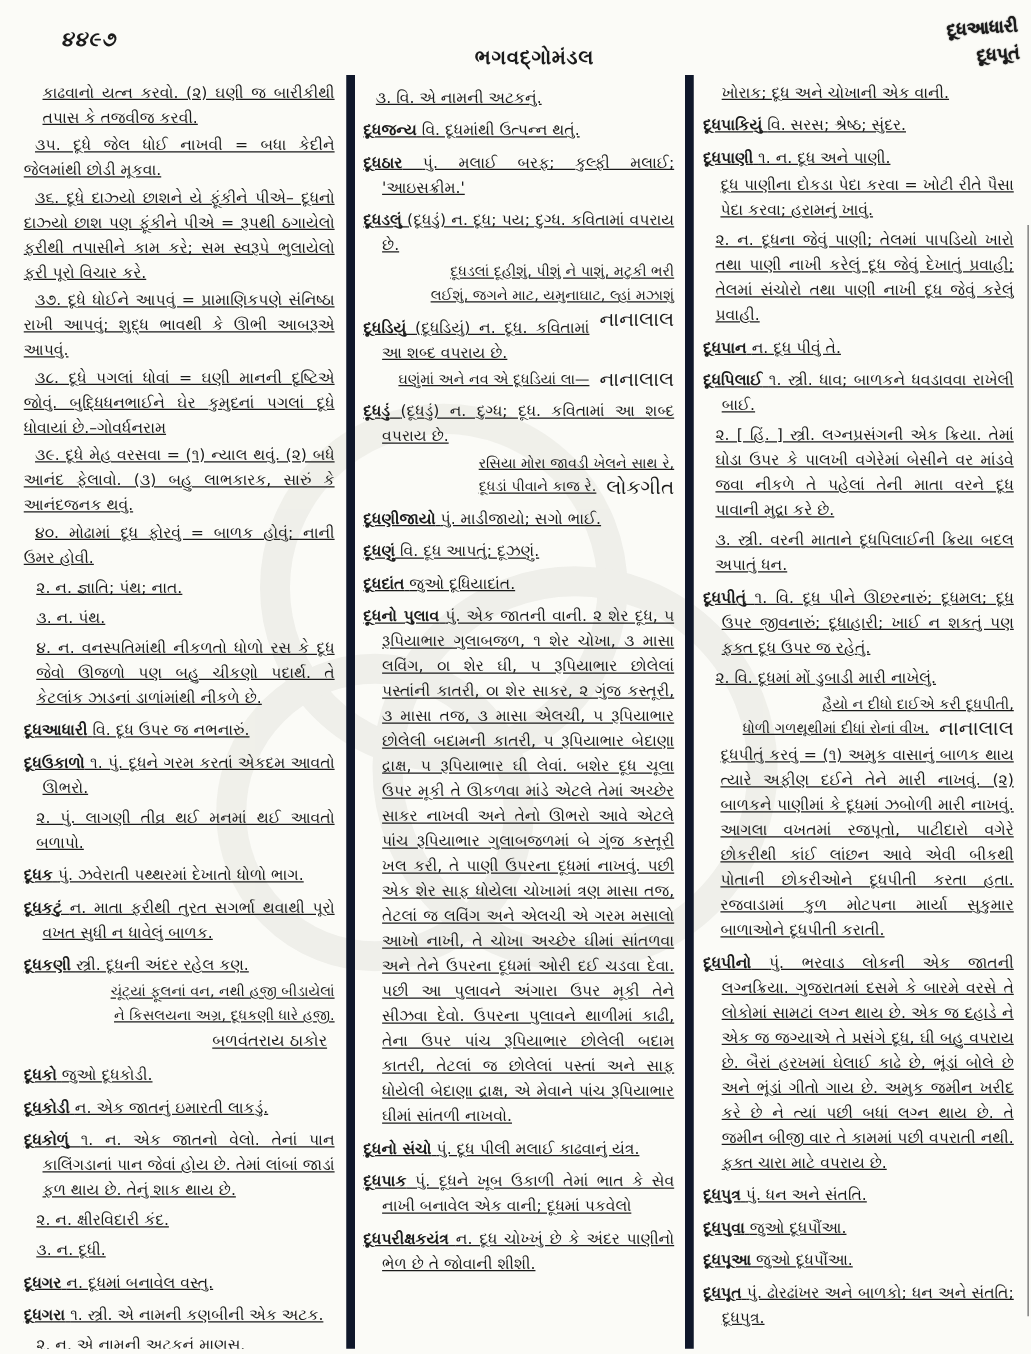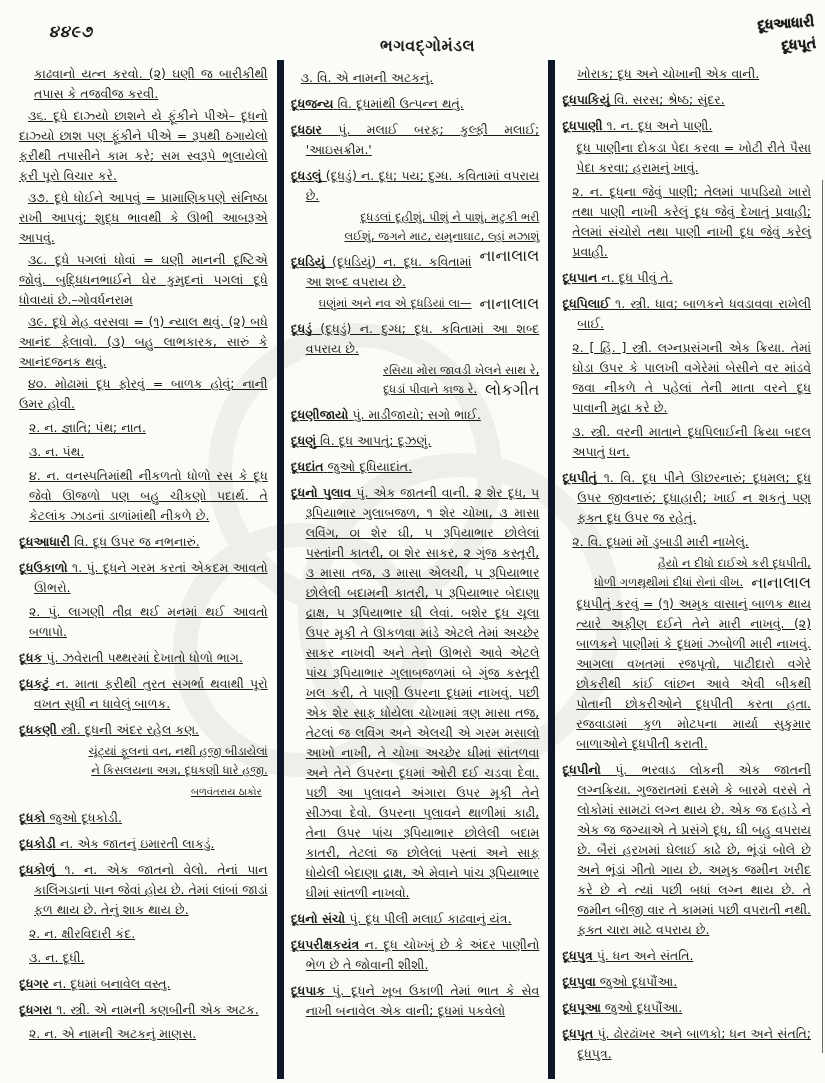--- a/index.html
+++ b/index.html
@@ -60,21 +60,21 @@
   .headword { font-weight:bold; }
   .sense { padding-left:10px; margin-top:4px; }
   .idiom { text-indent:9px; margin-top:2px; }
   .continuation { padding-left:15px; }
   .subidiom { padding-left:14px; margin-top:2px; }
   .verse {
     padding-left:28px; margin:2px 0;
     white-space:pre-line; font-size:11.5px; line-height:19px;
     text-align:right;
   }
-  .attribution { text-align:right; padding-right:6px; font-size:10px; }
+  .attribution { text-align:right; padding-right:6px; font-size:13px; }
   .attr { float:right; font-size:16px; padding-left:8px; }
 </style>
 </head>
 <body>
 
 <div class="page">
 
   <div class="watermark">
     <svg width="825" height="1083" viewBox="0 0 825 1083">
       <g fill="none" stroke="#ededе8" stroke-width="24" opacity="0.85">
@@ -88,20 +88,21 @@
   <span class="pageno">૪૪૯૭</span>
   <div class="title">ભગવદ્ગોમંડલ</div>
   <div class="guide">
     <div>દૂધઆધારી</div>
     <div>દૂધપૂતં</div>
   </div>
 
   <div class="columns">
     <div class="col">
         <div class="para continuation"><span>કાઢવાનો યત્ન કરવો. (૨) ઘણી જ બારીકીથી તપાસ કે તજવીજ કરવી.</span></div>
+        <div class="para idiom"><span>૩૫. દૂધે જેલ ધોઈ નાખવી = બધા કેદીને જેલમાંથી છોડી મૂકવા.</span></div>
         <div class="para idiom"><span>૩૬. દૂધે દાઝ્યો છાશને યે ફૂંકીને પીએ– દૂધનો દાઝ્યો છાશ પણ ફૂંકીને પીએ = રૂપથી ઠગાયેલો ફરીથી તપાસીને કામ કરે; સમ સ્વરૂપે ભુલાયેલો ફરી પૂરો વિચાર કરે.</span></div>
         <div class="para idiom"><span>૩૭. દૂધે ધોઈને આપવું = પ્રામાણિકપણે સંનિષ્ઠા રાખી આપવું; શુદ્ધ ભાવથી કે ઊભી આબરૂએ આપવું.</span></div>
         <div class="para idiom"><span>૩૮. દૂધે પગલાં ધોવાં = ઘણી માનની દૃષ્ટિએ જોવું. બુદ્ધિધનભાઈને ઘેર કુમુદનાં પગલાં દૂધે ધોવાયાં છે.–ગોવર્ધનરામ</span></div>
         <div class="para idiom"><span>૩૯. દૂધે મેહ વરસવા = (૧) ન્યાલ થવું. (૨) બધે આનંદ ફેલાવો. (૩) બહુ લાભકારક, સારું કે આનંદજનક થવું.</span></div>
         <div class="para idiom"><span>૪૦. મોઢામાં દૂધ ફોરવું = બાળક હોવું; નાની ઉમર હોવી.</span></div>
         <div class="para sense"><span>૨. ન. જ્ઞાતિ; પંથ; નાત.</span></div>
         <div class="para sense"><span>૩. ન. પંથ.</span></div>
         <div class="para sense"><span>૪. ન. વનસ્પતિમાંથી નીકળતો ધોળો રસ કે દૂધ જેવો ઊજળો પણ બહુ ચીકણો પદાર્થ. તે કેટલાંક ઝાડનાં ડાળાંમાંથી નીકળે છે.</span></div>
         <div class="para entry"><b class="headword">દૂધઆધારી</b> <span>વિ. દૂધ ઉપર જ નભનારું.</span></div>
         <div class="para entry"><b class="headword">દૂધઉકાળો</b> <span>૧. પું. દૂધને ગરમ કરતાં એકદમ આવતો ઊભરો.</span></div>
@@ -131,22 +132,22 @@
         <div class="para entry"><b class="headword">દૂધડિયું</b> <span>(દૂધડિયું) ન. દૂધ. કવિતામાં આ શબ્દ વપરાય છે.</span></div>
         <div class="para verse"><span>ઘણુંમાં અને નવ એ દૂધડિયાં લા—</span><span class="attr">નાનાલાલ</span></div>
         <div class="para entry"><b class="headword">દૂધડું</b> <span>(દૂધડું) ન. દુગ્ધ; દૂધ. કવિતામાં આ શબ્દ વપરાય છે.</span></div>
         <div class="para verse"><span>રસિયા મોરા જાવડી ખેલને સાથ રે,
 દૂધડાં પીવાને કાજ રે.</span><span class="attr">લોકગીત</span></div>
         <div class="para entry"><b class="headword">દૂધણીજાયો</b> <span>પું. માડીજાયો; સગો ભાઈ.</span></div>
         <div class="para entry"><b class="headword">દૂધણું</b> <span>વિ. દૂધ આપતું; દૂઝણું.</span></div>
         <div class="para entry"><b class="headword">દૂધદાંત</b> <span>જુઓ દૂધિયાદાંત.</span></div>
         <div class="para entry"><b class="headword">દૂધનો પુલાવ</b> <span>પું. એક જાતની વાની. ૨ શેર દૂધ, ૫ રૂપિયાભાર ગુલાબજળ, ૧ શેર ચોખા, ૩ માસા લવિંગ, ૦ા શેર ઘી, ૫ રૂપિયાભાર છોલેલાં પસ્તાંની કાતરી, ૦ા શેર સાકર, ૨ ગુંજ કસ્તૂરી, ૩ માસા તજ, ૩ માસા એલચી, ૫ રૂપિયાભાર છોલેલી બદામની કાતરી, ૫ રૂપિયાભાર બેદાણા દ્રાક્ષ, ૫ રૂપિયાભાર ઘી લેવાં. બશેર દૂધ ચૂલા ઉપર મૂકી તે ઊકળવા માંડે એટલે તેમાં અચ્છેર સાકર નાખવી અને તેનો ઊભરો આવે એટલે પાંચ રૂપિયાભાર ગુલાબજળમાં બે ગુંજ કસ્તૂરી ખલ કરી, તે પાણી ઉપરના દૂધમાં નાખવું. પછી એક શેર સાફ ધોયેલા ચોખામાં ત્રણ માસા તજ, તેટલાં જ લવિંગ અને એલચી એ ગરમ મસાલો આખો નાખી, તે ચોખા અચ્છેર ઘીમાં સાંતળવા અને તેને ઉપરના દૂધમાં ઓરી દઈ ચડવા દેવા. પછી આ પુલાવને અંગારા ઉપર મૂકી તેને સીઝવા દેવો. ઉપરના પુલાવને થાળીમાં કાઢી, તેના ઉપર પાંચ રૂપિયાભાર છોલેલી બદામ કાતરી, તેટલાં જ છોલેલાં પસ્તાં અને સાફ ધોયેલી બેદાણા દ્રાક્ષ, એ મેવાને પાંચ રૂપિયાભાર ઘીમાં સાંતળી નાખવો.</span></div>
         <div class="para entry"><b class="headword">દૂધનો સંચો</b> <span>પું. દૂધ પીલી મલાઈ કાઢવાનું યંત્ર.</span></div>
+        <div class="para entry"><b class="headword">દૂધપાક</b> <span>પું. દૂધને ખૂબ ઉકાળી તેમાં ભાત કે સેવ નાખી બનાવેલ એક વાની; દૂધમાં પકવેલો</span></div>
         <div class="para entry"><b class="headword">દૂધપરીક્ષકયંત્ર</b> <span>ન. દૂધ ચોખ્ખું છે કે અંદર પાણીનો ભેળ છે તે જોવાની શીશી.</span></div>
-        <div class="para entry"><b class="headword">દૂધપાક</b> <span>પું. દૂધને ખૂબ ઉકાળી તેમાં ભાત કે સેવ નાખી બનાવેલ એક વાની; દૂધમાં પકવેલો</span></div>
       </div>
     <div class="col">
         <div class="para continuation"><span>ખોરાક; દૂધ અને ચોખાની એક વાની.</span></div>
         <div class="para entry"><b class="headword">દૂધપાકિયું</b> <span>વિ. સરસ; શ્રેષ્ઠ; સુંદર.</span></div>
         <div class="para entry"><b class="headword">દૂધપાણી</b> <span>૧. ન. દૂધ અને પાણી.</span></div>
         <div class="para subidiom"><span>દૂધ પાણીના દોકડા પેદા કરવા = ખોટી રીતે પૈસા પેદા કરવા; હરામનું ખાવું.</span></div>
         <div class="para sense"><span>૨. ન. દૂધના જેવું પાણી; તેલમાં પાપડિયો ખારો તથા પાણી નાખી કરેલું દૂધ જેવું દેખાતું પ્રવાહી; તેલમાં સંચોરો તથા પાણી નાખી દૂધ જેવું કરેલું પ્રવાહી.</span></div>
         <div class="para entry"><b class="headword">દૂધપાન</b> <span>ન. દૂધ પીવું તે.</span></div>
         <div class="para entry"><b class="headword">દૂધપિલાઈ</b> <span>૧. સ્ત્રી. ધાવ; બાળકને ધવડાવવા રાખેલી બાઈ.</span></div>
         <div class="para sense"><span>૨. [ હિં. ] સ્ત્રી. લગ્નપ્રસંગની એક ક્રિયા. તેમાં ઘોડા ઉપર કે પાલખી વગેરેમાં બેસીને વર માંડવે જવા નીકળે તે પહેલાં તેની માતા વરને દૂધ પાવાની મુદ્રા કરે છે.</span></div>

